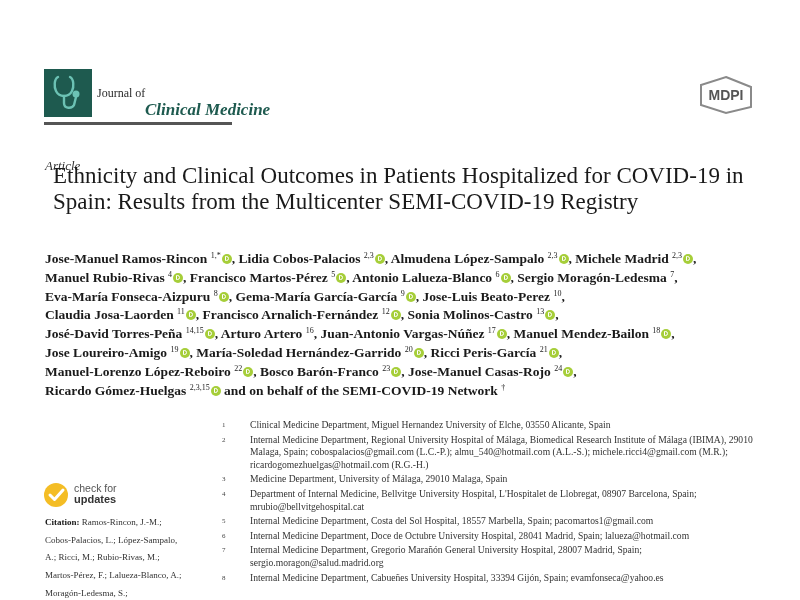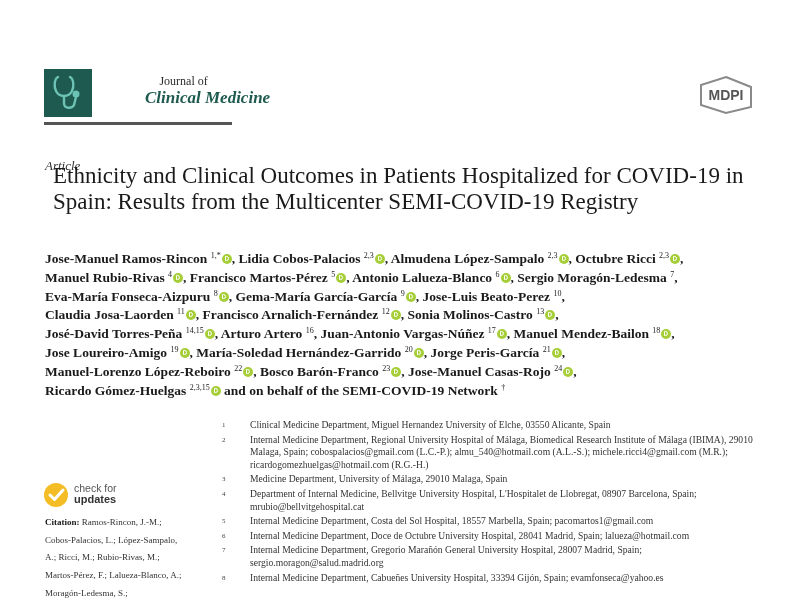--- a/index.html
+++ b/index.html
@@ -7,21 +7,21 @@
       width: 800px; height: 600px; overflow: hidden;
       background: #ffffff; position: relative;
       font-family: "Liberation Serif", "DejaVu Serif", serif;
       color: #1a1a1a;
     }
     .header { position: absolute; left: 44px; top: 69px; width: 720px; height: 60px; }
     .logo-box {
       position: absolute; left: 0; top: 0; width: 48px; height: 48px;
       background: #1e5a4f; display: flex; align-items: center; justify-content: center;
     }
-    .journal-name { position: absolute; left: 53px; top: 6px; text-align: center; }
+    .journal-name { position: absolute; left: 53px; top: 18px; }
     .journal-of { font-size: 12px; color: #2a2a2a; line-height: 13px; }
     .journal-title {
       font-size: 17px; font-style: italic; font-weight: bold; color: #1e5a4f; line-height: 20px; margin-left: 48px;
     }
     .header-rule { position: absolute; left: 0; top: 53px; width: 188px; height: 3px; background: #555; }
     .mdpi-logo { position: absolute; left: 652px; top: 6px; width: 60px; height: 40px; }
 
     .article-type { position: absolute; left: 45px; top: 139px; font-size: 13px; font-style: italic; color: #333; margin-top: 19px; }
     .title {
       position: absolute; left: 45px; top: 155px; width: 700px;
@@ -82,26 +82,26 @@
   <svg class="mdpi-logo" viewBox="0 0 60 40">
     <polygon points="30,2 55,12 55,32 30,38 5,30 5,10" fill="none" stroke="#8a8a8a" stroke-width="2"></polygon>
     <text x="30" y="25" text-anchor="middle" font-family="Liberation Sans, sans-serif" font-weight="bold" font-size="14" fill="#555">MDPI</text>
   </svg>
 </div>
 
 <div class="article-type">Article</div>
 <h1 class="title" style="margin:8px;">Ethnicity and Clinical Outcomes in Patients Hospitalized for COVID-19 in Spain: Results from the Multicenter SEMI-COVID-19 Registry</h1>
 
 <div class="authors" id="authors">
-    <div><span>Jose-Manuel Ramos-Rincon </span><sup>1,*</sup><span class="orcid"></span>, <span>Lidia Cobos-Palacios </span><sup>2,3</sup><span class="orcid"></span>, <span>Almudena López-Sampalo </span><sup>2,3</sup><span class="orcid"></span>, <span>Octubre Ricci </span><sup>2,3</sup><span class="orcid"></span>, </div>
+    <div><span>Jose-Manuel Ramos-Rincon </span><sup>1,*</sup><span class="orcid"></span>, <span>Lidia Cobos-Palacios </span><sup>2,3</sup><span class="orcid"></span>, <span>Almudena López-Sampalo </span><sup>2,3</sup><span class="orcid"></span>, <span>Michele Madrid </span><sup>2,3</sup><span class="orcid"></span>, </div>
     <div><span>Manuel Rubio-Rivas </span><sup>4</sup><span class="orcid"></span>, <span>Francisco Martos-Pérez </span><sup>5</sup><span class="orcid"></span>, <span>Antonio Lalueza-Blanco </span><sup>6</sup><span class="orcid"></span>, <span>Sergio Moragón-Ledesma </span><sup>7</sup>, </div>
     <div><span>Eva-María Fonseca-Aizpuru </span><sup>8</sup><span class="orcid"></span>, <span>Gema-María García-García </span><sup>9</sup><span class="orcid"></span>, <span>Jose-Luis Beato-Perez </span><sup>10</sup>, </div>
     <div><span>Claudia Josa-Laorden </span><sup>11</sup><span class="orcid"></span>, <span>Francisco Arnalich-Fernández </span><sup>12</sup><span class="orcid"></span>, <span>Sonia Molinos-Castro </span><sup>13</sup><span class="orcid"></span>, </div>
     <div><span>José-David Torres-Peña </span><sup>14,15</sup><span class="orcid"></span>, <span>Arturo Artero </span><sup>16</sup>, <span>Juan-Antonio Vargas-Núñez </span><sup>17</sup><span class="orcid"></span>, <span>Manuel Mendez-Bailon </span><sup>18</sup><span class="orcid"></span>, </div>
-    <div><span>Jose Loureiro-Amigo </span><sup>19</sup><span class="orcid"></span>, <span>María-Soledad Hernández-Garrido </span><sup>20</sup><span class="orcid"></span>, <span>Jorge Peris-García </span><sup>21</sup><span class="orcid"></span>, </div>
+    <div><span>Jose Loureiro-Amigo </span><sup>19</sup><span class="orcid"></span>, <span>María-Soledad Hernández-Garrido </span><sup>20</sup><span class="orcid"></span>, <span>Ricci Peris-García </span><sup>21</sup><span class="orcid"></span>, </div>
     <div><span>Manuel-Lorenzo López-Reboiro </span><sup>22</sup><span class="orcid"></span>, <span>Bosco Barón-Franco </span><sup>23</sup><span class="orcid"></span>, <span>Jose-Manuel Casas-Rojo </span><sup>24</sup><span class="orcid"></span>, </div>
     <div><span>Ricardo Gómez-Huelgas </span><sup>2,3,15</sup><span class="orcid"></span> <span>and on behalf of the SEMI-COVID-19 Network </span><sup>†</sup></div>
   </div>
 
 <div class="check-updates">
   <div class="check-circle">
     <svg width="24" height="24" viewBox="0 0 24 24">
         <path d="M6 12 L10.5 16.5 L19 7" fill="none" stroke="#fff" stroke-width="3" stroke-linecap="round" stroke-linejoin="round"></path>
       </svg>
   </div>

